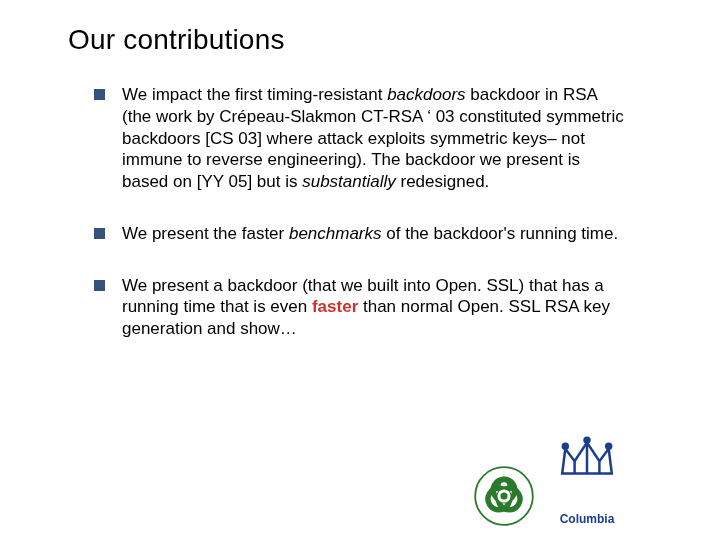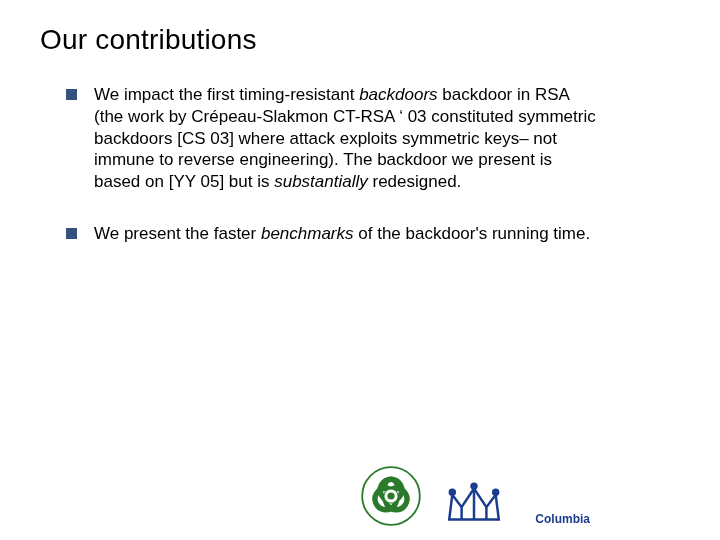--- a/index.html
+++ b/index.html
@@ -11,20 +11,21 @@
     font-family: Arial, Helvetica, sans-serif;
     color: #000;
     overflow: hidden;
   }
   .slide {
     box-sizing: border-box;
     width: 636px;
     height: 540px;
     padding: 24px 40px 0 40px;
     position: relative;
+    margin-left: 28px;
   }
   .title {
     font-size: 28px;
     font-weight: 400;
     margin: 0 0 28px 0;
     letter-spacing: 0.2px;
   }
   .bullets {
     list-style: none;
     padding: 0;
@@ -61,22 +62,22 @@
     align-items: flex-end;
     gap: 22px;
   }
   .biohazard {
     width: 60px;
     height: 60px;
     display: block;
   }
   .columbia {
     display: flex;
-    flex-direction: row;
-    align-items: flex-end;
+    flex-direction: column;
+    align-items: center;
     gap: 30px;
   }
   .columbia svg {
     width: 62px;
     height: 50px;
     display: block;
   }
   .columbia-label {
     font-size: 12px;
     font-weight: bold;
@@ -90,20 +91,23 @@
 <div class="slide">
 
   <h1 class="title">Our contributions</h1>
 
   <ul class="bullets">
     <li>
       <span>We impact the first timing-resistant </span><span class="em-i">backdoors</span><span> backdoor in RSA (the work by Crépeau-Slakmon CT-RSA ‘ 03 constituted symmetric backdoors [CS 03] where attack exploits symmetric keys– not immune to reverse engineering). The backdoor we present is based on [YY 05] but is </span><span class="em-i">substantially</span><span> redesigned.</span>
     </li>
     <li>
       <span>We present the faster </span><span class="em-i">benchmarks</span><span> of the backdoor's running time.</span>
+    </li>
+    <li>
+      <span>We present a backdoor (that we built into Open. SSL) that has a running time that is even </span><span class="em-red">faster</span><span> than normal Open. SSL RSA key generation and show…</span>
     </li>
   </ul>
 
 
   <div class="logos">
     <svg class="biohazard" viewBox="0 0 100 100">
       <circle cx="50" cy="50" r="48" fill="none" stroke="#2b7a2b" stroke-width="3"></circle>
       <g fill="#2b7a2b">
         <circle cx="50" cy="50" r="7"></circle>
         <g>

